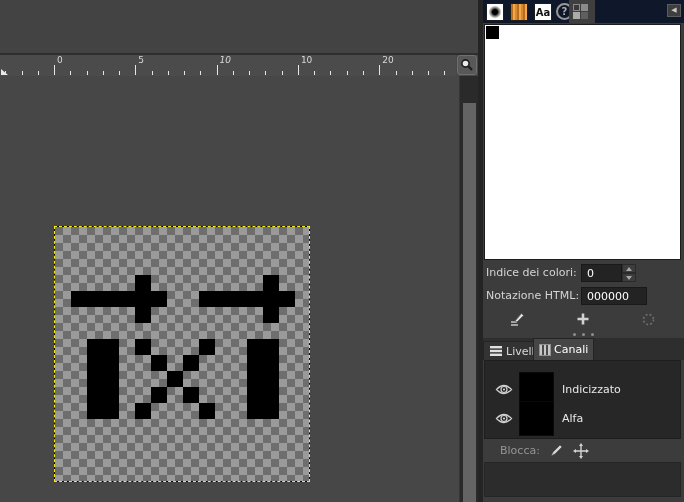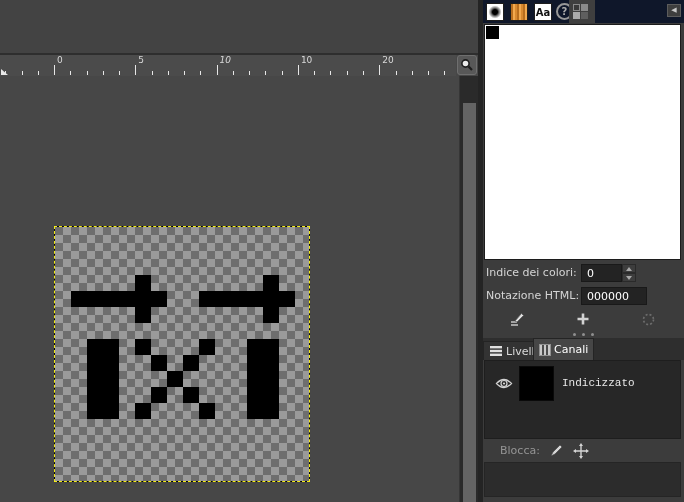--- a/index.html
+++ b/index.html
@@ -68,21 +68,21 @@
   .grip span{width:3px;height:3px;border-radius:50%;background:#8f8f8f;}
   .dialog-tabs{position:absolute;left:0;top:338px;width:201px;height:22px;background:#2e2e2e;}
   .dtab{position:absolute;bottom:0;height:19px;display:inline-flex;align-items:center;gap:3px;padding:0 5px;
     background:#333;border:1px solid #242424;border-bottom:none;box-sizing:border-box;font-size:11px;color:#d9d9d9;}
   .dtab.active{height:22px;background:#464646;color:#fff;}
   .tab-livelli{left:0;} .tab-canali{left:50px;} .tab-tracciati{left:107px;}
   .stripe-box{width:12px;height:12px;border:1px solid #909090;box-sizing:border-box;
     background:repeating-linear-gradient(90deg,#c8c8c8 0 2px,#4a4a4a 2px 4px);}
   .channel-list{position:absolute;left:1px;top:360px;width:197px;height:79px;background:#272727;border:1px solid #1e1e1e;box-sizing:border-box;}
   .channel-row{position:absolute;left:1px;width:193px;height:37px;}
-  .channel-row.r0{top:4px;font-family:Liberation Mono, monospace;} .channel-row.r1{top:39px;}
+  .channel-row.r0{top:10px;} .channel-row.r1{top:39px;}
   .eye{position:absolute;left:9px;top:12px;}
   .thumb{position:absolute;left:33px;top:1px;width:35px;height:35px;background:#000;border:1px solid #0a0a0a;box-sizing:border-box;}
   .channel-name{position:absolute;left:76px;top:0;height:37px;line-height:37px;font-size:11px;color:#e8e8e8;}
   .lock-row{position:absolute;left:14px;top:440px;width:201px;height:21px;}
   .lock-label{position:absolute;left:3px;font-size:11px;line-height:21px;color:#949494;}
   .lock-icon{position:absolute;top:3px;}
   .lock-pencil{left:52px;} .lock-move{left:76px;}
   .inset{position:absolute;left:1px;top:462px;width:197px;height:35px;background:#2c2c2c;border:1px solid #252525;box-sizing:border-box;}
 </style>
 </head>
@@ -277,20 +277,29 @@
     <div class="channel-list">
       <div class="channel-row r0">
         <svg class="eye" width="18" height="13" viewBox="0 0 18 13">
           <path d="M1.5 6.5 Q9 -1.5 16.5 6.5 Q9 14.5 1.5 6.5 Z" fill="none" stroke="#d2d2d2" stroke-width="1.3"></path>
           <circle cx="9" cy="6.5" r="3" fill="none" stroke="#d2d2d2" stroke-width="1.2"></circle>
           <circle cx="9" cy="6.5" r="1.1" fill="#d2d2d2"></circle>
         </svg>
         <div class="thumb"></div>
         <div class="channel-name">Indicizzato</div>
       </div>
+      <div class="channel-row r1">
+        <svg class="eye" width="18" height="13" viewBox="0 0 18 13">
+          <path d="M1.5 6.5 Q9 -1.5 16.5 6.5 Q9 14.5 1.5 6.5 Z" fill="none" stroke="#d2d2d2" stroke-width="1.3"></path>
+          <circle cx="9" cy="6.5" r="3" fill="none" stroke="#d2d2d2" stroke-width="1.2"></circle>
+          <circle cx="9" cy="6.5" r="1.1" fill="#d2d2d2"></circle>
+        </svg>
+        <div class="thumb"></div>
+        <div class="channel-name">Alfa</div>
+      </div>
     </div>
 
     <div class="lock-row">
       <div class="lock-label">Blocca:</div>
       <svg class="lock-icon lock-pencil" width="15" height="15" viewBox="0 0 15 15">
         <path d="M2 13 L4 9 L11 2 L13 4 L6 11 Z" fill="#d5d5d5" stroke="#3c3c3c" stroke-width="0.6"></path>
       </svg>
       <svg class="lock-icon lock-move" width="16" height="16" viewBox="0 0 16 16">
         <path d="M8 2 V14 M2 8 H14" stroke="#d5d5d5" stroke-width="1.4"></path>
         <path d="M8 0 L10 3 H6 Z" fill="#d5d5d5"></path>

